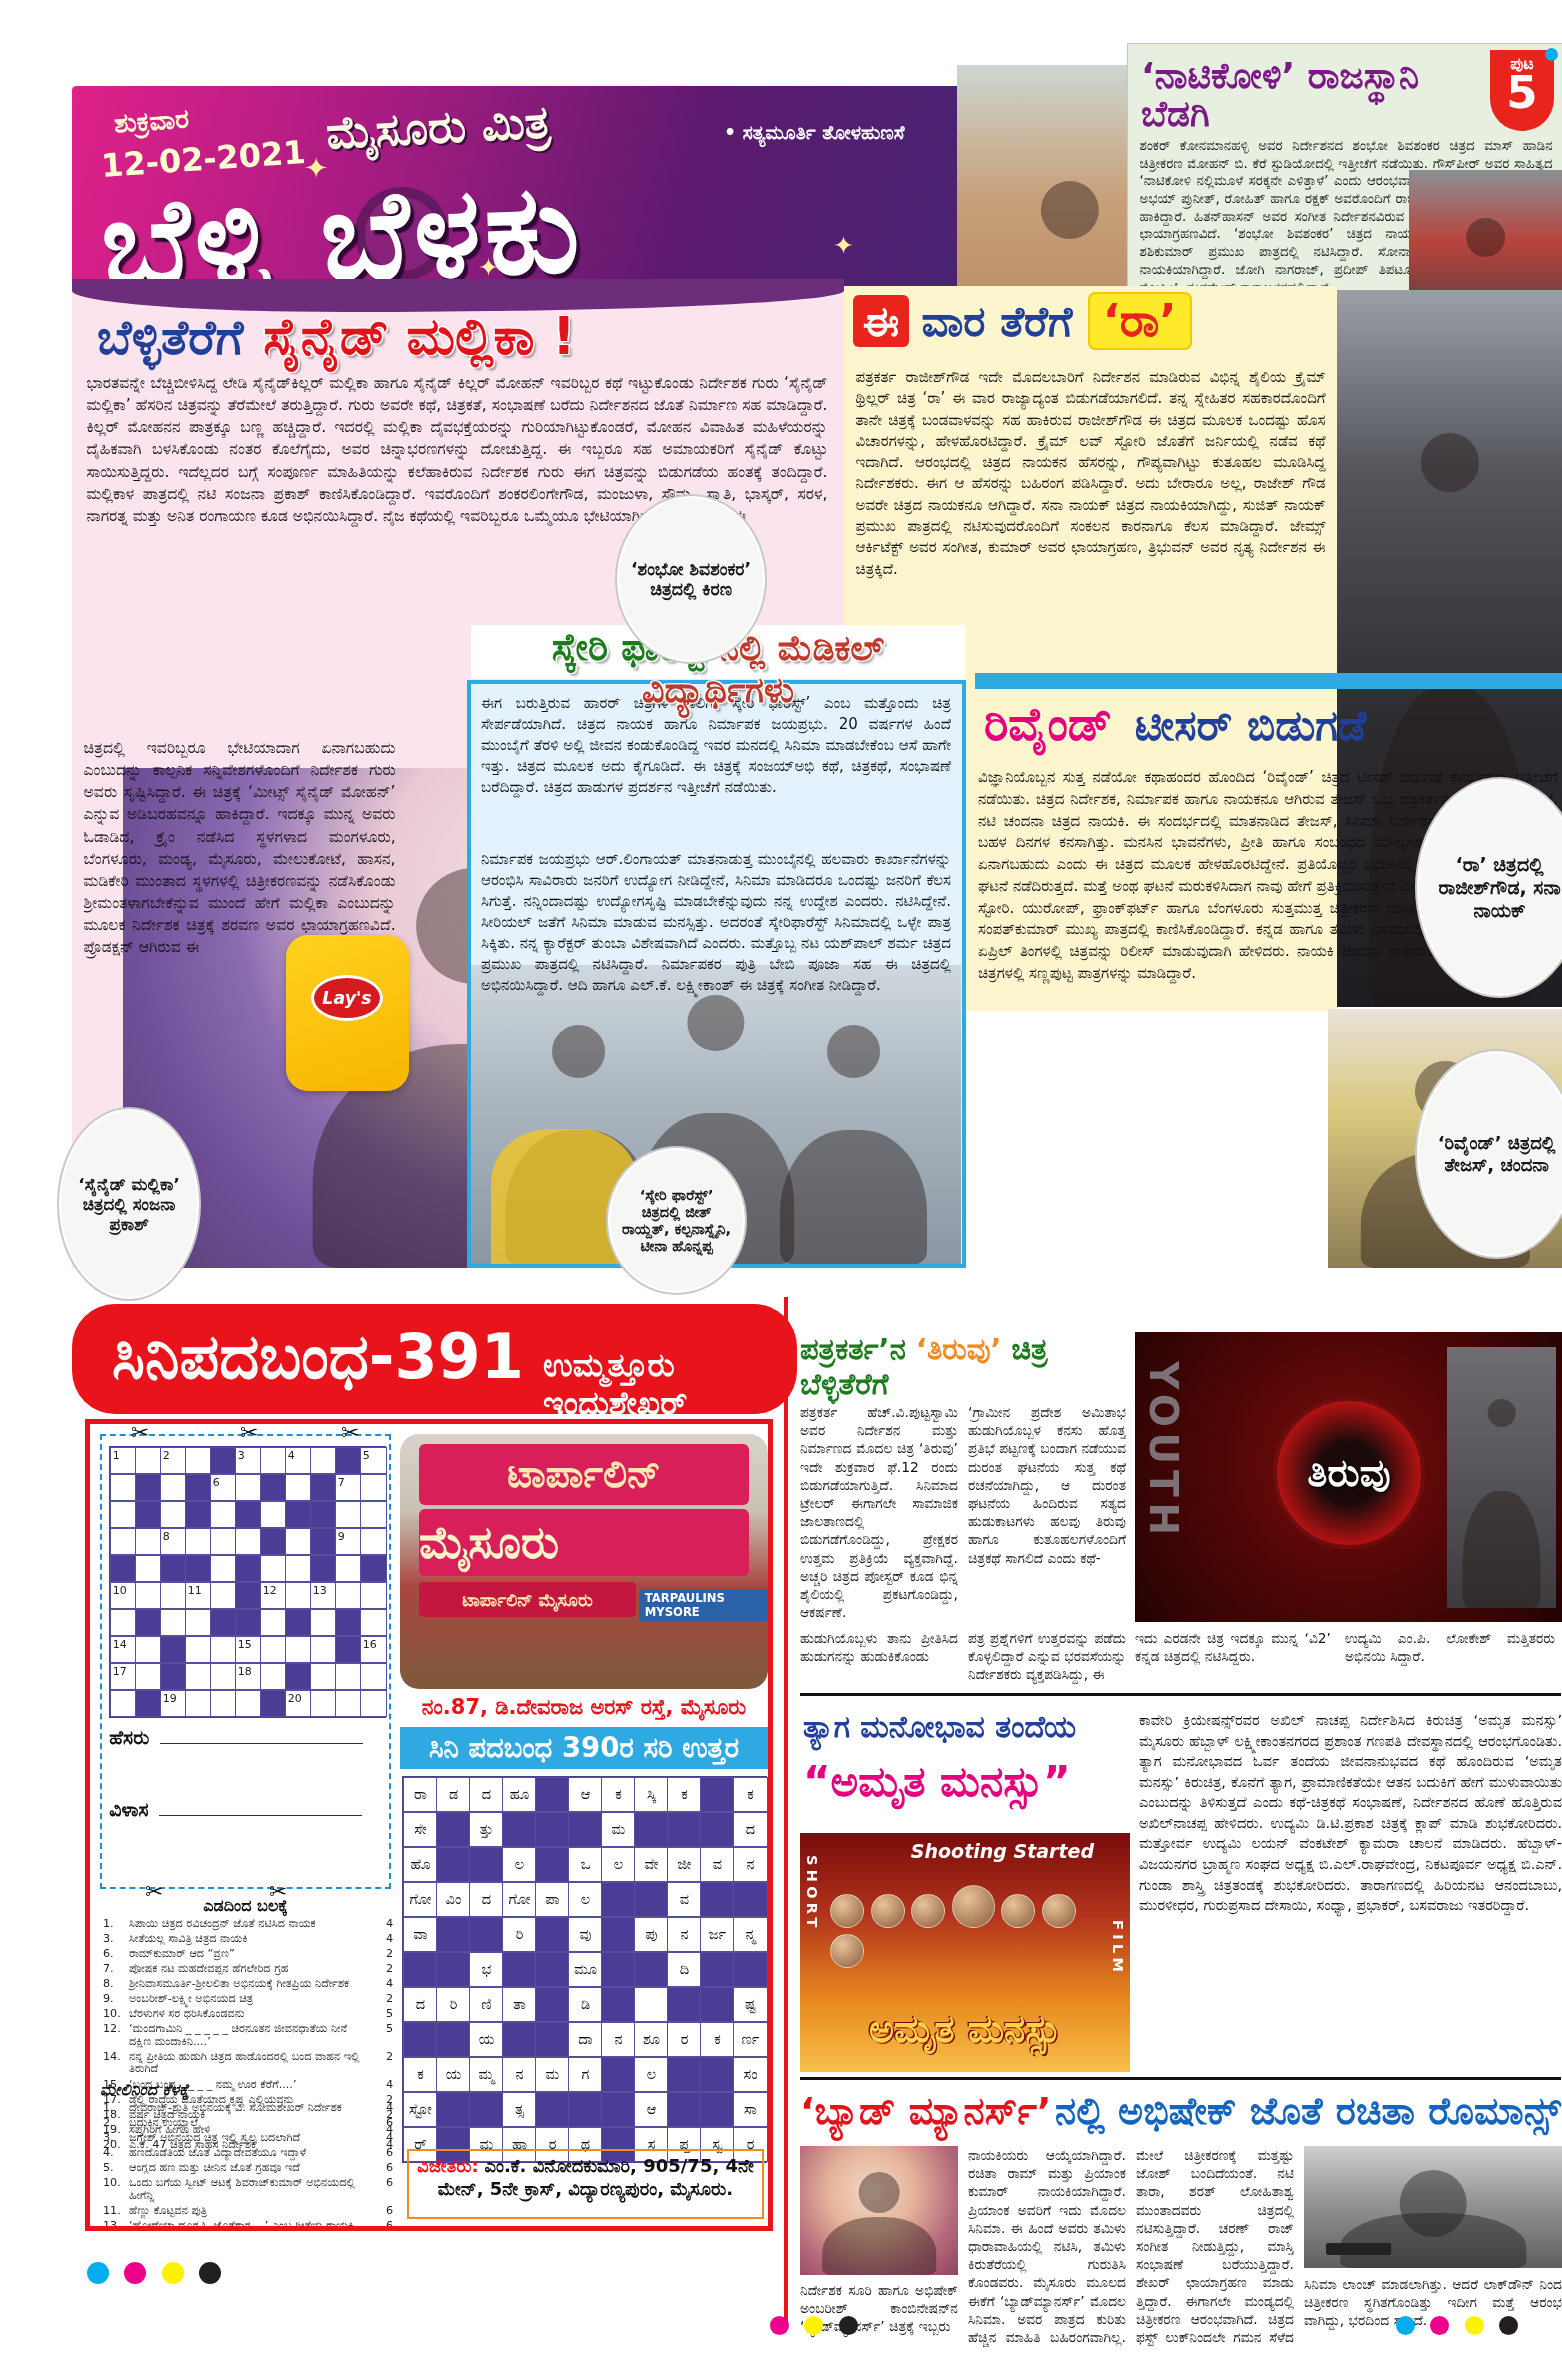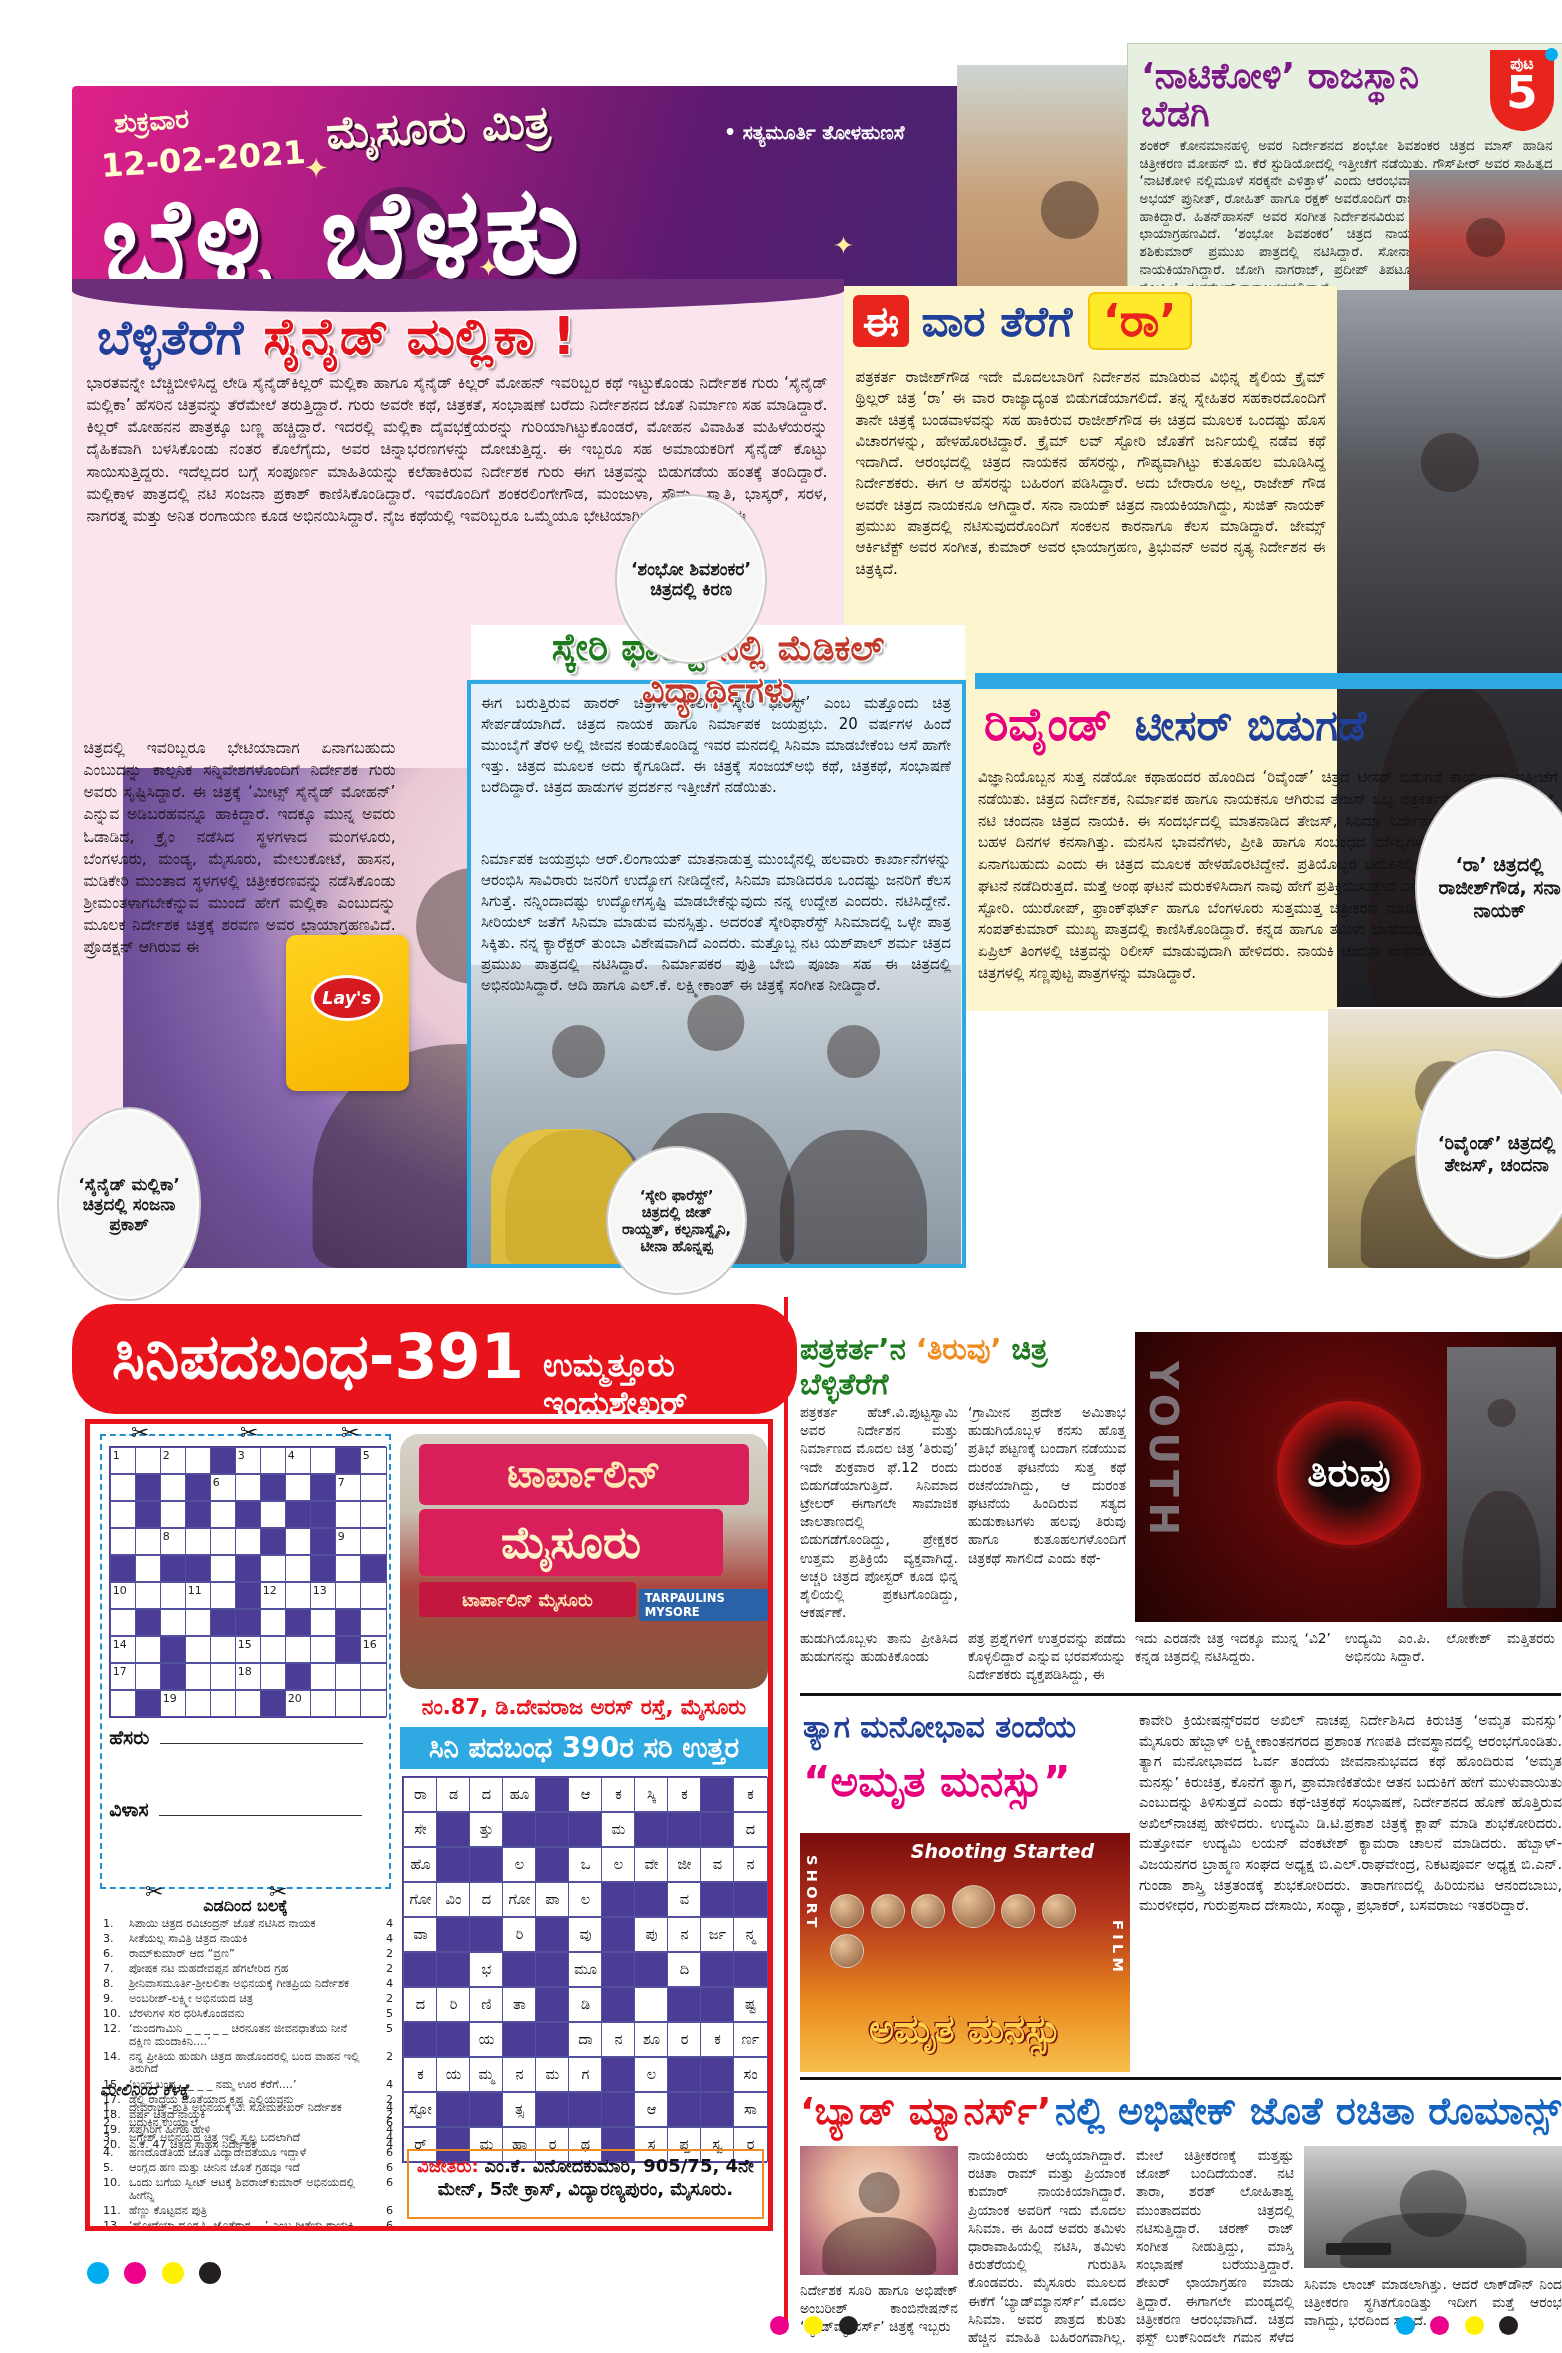--- a/index.html
+++ b/index.html
@@ -106,21 +106,21 @@
     <div class="abs j" style="left:14.5px;top:93px;width:741px;height:362px;font-size:15.6px;line-height:1.42;z-index:3;">ಭಾರತವನ್ನೇ ಬೆಚ್ಚಿಬೀಳಿಸಿದ್ದ ಲೇಡಿ ಸೈನೈಡ್‌ಕಿಲ್ಲರ್ ಮಲ್ಲಿಕಾ ಹಾಗೂ ಸೈನೈಡ್ ಕಿಲ್ಲರ್ ಮೋಹನ್ ಇವರಿಬ್ಬರ ಕಥೆ ಇಟ್ಟುಕೊಂಡು ನಿರ್ದೇಶಕ ಗುರು ‘ಸೈನೈಡ್ ಮಲ್ಲಿಕಾ’ ಹೆಸರಿನ ಚಿತ್ರವನ್ನು ತೆರೆಮೇಲೆ ತರುತ್ತಿದ್ದಾರೆ. ಗುರು ಅವರೇ ಕಥೆ, ಚಿತ್ರಕತೆ, ಸಂಭಾಷಣೆ ಬರೆದು ನಿರ್ದೇಶನದ ಜೊತೆ ನಿರ್ಮಾಣ ಸಹ ಮಾಡಿದ್ದಾರೆ. ಕಿಲ್ಲರ್ ಮೋಹನನ ಪಾತ್ರಕ್ಕೂ ಬಣ್ಣ ಹಚ್ಚಿದ್ದಾರೆ. ಇದರಲ್ಲಿ ಮಲ್ಲಿಕಾ ದೈವಭಕ್ತೆಯರನ್ನು ಗುರಿಯಾಗಿಟ್ಟುಕೊಂಡರೆ, ಮೋಹನ ವಿವಾಹಿತ ಮಹಿಳೆಯರನ್ನು ದೈಹಿಕವಾಗಿ ಬಳಸಿಕೊಂಡು ನಂತರ ಕೊಲೆಗೈದು, ಅವರ ಚಿನ್ನಾಭರಣಗಳನ್ನು ದೋಚುತ್ತಿದ್ದ. ಈ ಇಬ್ಬರೂ ಸಹ ಅಮಾಯಕರಿಗೆ ಸೈನೈಡ್ ಕೊಟ್ಟು ಸಾಯಿಸುತ್ತಿದ್ದರು. ಇದೆಲ್ಲದರ ಬಗ್ಗೆ ಸಂಪೂರ್ಣ ಮಾಹಿತಿಯನ್ನು ಕಲೆಹಾಕಿರುವ ನಿರ್ದೇಶಕ ಗುರು ಈಗ ಚಿತ್ರವನ್ನು ಬಿಡುಗಡೆಯ ಹಂತಕ್ಕೆ ತಂದಿದ್ದಾರೆ. ಮಲ್ಲಿಕಾಳ ಪಾತ್ರದಲ್ಲಿ ನಟಿ ಸಂಜನಾ ಪ್ರಕಾಶ್ ಕಾಣಿಸಿಕೊಂಡಿದ್ದಾರೆ. ಇವರೊಂದಿಗೆ ಶಂಕರಲಿಂಗೇಗೌಡ, ಮಂಜುಳಾ, ಸೌಮ್ಯ, ಸ್ವಾತಿ, ಭಾಸ್ಕರ್, ಸರಳ, ನಾಗರತ್ನ ಮತ್ತು ಅನಿತ ರಂಗಾಯಣ ಕೂಡ ಅಭಿನಯಿಸಿದ್ದಾರೆ. ನೈಜ ಕಥೆಯಲ್ಲಿ ಇವರಿಬ್ಬರೂ ಒಮ್ಮೆಯೂ ಭೇಟಿಯಾಗಿರುವುದಿಲ್ಲ. ಆದರೆ ಈ</div>
     <div class="abs j" style="left:11.6px;top:458px;width:312px;height:406px;font-size:15.6px;line-height:1.42;z-index:3;">ಚಿತ್ರದಲ್ಲಿ ಇವರಿಬ್ಬರೂ ಭೇಟಿಯಾದಾಗ ಏನಾಗಬಹುದು ಎಂಬುದನ್ನು ಕಾಲ್ಪನಿಕ ಸನ್ನಿವೇಶಗಳೊಂದಿಗೆ ನಿರ್ದೇಶಕ ಗುರು ಅವರು ಸೃಷ್ಟಿಸಿದ್ದಾರೆ. ಈ ಚಿತ್ರಕ್ಕೆ ‘ಮೀಟ್ಸ್ ಸೈನೈಡ್ ಮೋಹನ್’ ಎನ್ನುವ ಅಡಿಬರಹವನ್ನೂ ಹಾಕಿದ್ದಾರೆ. ಇದಕ್ಕೂ ಮುನ್ನ ಅವರು ಓಡಾಡಿದ, ಕ್ರೈಂ ನಡೆಸಿದ ಸ್ಥಳಗಳಾದ ಮಂಗಳೂರು, ಬೆಂಗಳೂರು, ಮಂಡ್ಯ, ಮೈಸೂರು, ಮೇಲುಕೋಟೆ, ಹಾಸನ, ಮಡಿಕೇರಿ ಮುಂತಾದ ಸ್ಥಳಗಳಲ್ಲಿ ಚಿತ್ರೀಕರಣವನ್ನು ನಡೆಸಿಕೊಂಡು ಶ್ರೀಮಂತಳಾಗಬೇಕೆನ್ನುವ ಮುಂದೆ ಹೇಗೆ ಮಲ್ಲಿಕಾ ಎಂಬುದನ್ನು ಮೂಲಕ ನಿರ್ದೇಶಕ ಚಿತ್ರಕ್ಕೆ ಶರವಣ ಅವರ ಛಾಯಾಗ್ರಹಣವಿದೆ. ಪ್ರೊಡಕ್ಷನ್ ಆಗಿರುವ ಈ</div>
     <div class="abs j" style="left:555px;top:458px;width:207px;height:391px;font-size:15.6px;line-height:1.42;z-index:3;">ಬಂದಿದ್ದಾರೆ. ಜೀವನದಲ್ಲಿ ದಿಢೀರ್ ಆಸೆ ಇಟ್ಟುಕೊಂಡಿದ್ದ ಕೆಂಪಮ್ಮ ಆಗಿ ಪರಿವರ್ತನೆಯಾದಳು ರೋಚಕವಾಗಿ ಈ ಚಿತ್ರದ ಗುರು ಹೇಳುತ್ತಾ ಹೋಗಿದ್ದಾರೆ. ಸಂಗೀತ, ಶಂಕರ್ ಅವರ ಎಂಟರ್‌ಟೈನ್ಮೆಂಟ್ ಗುರು ಮೂಲಕ ನಿರ್ಮಾಣ ಚಿತ್ರಕ್ಕೆ ಬಲರಾಂ ಬೈಸಾನಿ ಸಹನಿರ್ಮಾಪಕ ರಾಗಿದ್ದಾರೆ.</div>
 
     <div class="photo" style="left:51px;top:489px;width:703px;height:500px;z-index:1;
                 background:radial-gradient(circle at 60% 25%,#f6dfe5 0%,#e9c9d4 30%,#8a6ab0 55%,#6e4e96 75%,#574076 100%);">
       <div class="sil" style="width:46%;"></div>
     </div>
 
     <div class="abs" style="left:214px;top:656px;width:123px;height:156px;background:linear-gradient(160deg,#ffd21f,#f7b500);
-                border-radius:10px;z-index:4;box-shadow:0 2.9px 7.2px rgba(0,0,0,.25);">
+                border-radius:22px;z-index:4;box-shadow:0 2.9px 7.2px rgba(0,0,0,.25);">
       <div class="abs" style="left:25px;top:40px;width:72px;height:46px;background:#d71920;border-radius:50%;
                   border:3.6px solid #fff;display:flex;align-items:center;justify-content:center;">
         <span class="b" style="color:#fff;font-size:17.4px;font-style:italic;">Lay's</span>
       </div>
     </div>
   </div>
   <div class="bubble" style="left:57px;top:1107px;width:117px;height:167px;font-size:16.7px;">
     <span>‘ಸೈನೈಡ್ ಮಲ್ಲಿಕಾ’ ಚಿತ್ರದಲ್ಲಿ ಸಂಜನಾ ಪ್ರಕಾಶ್</span>
   </div>
 
@@ -449,22 +449,22 @@
           <span class="cc">6</span>
         </div>
       </div>
 
     <div class="photo" style="left:310px;top:10px;width:368px;height:255px;
                 background:linear-gradient(180deg,#d8d2c8 0%,#c9c2b4 30%,#a9473f 60%,#7e5a3d 100%);border-radius:19px;">
       <div class="abs" style="left:19px;top:10px;width:330px;height:61px;background:#d81f5a;border-radius:5.8px;
                   display:flex;align-items:center;justify-content:center;">
         <span class="b" style="font-size:38px;color:#ffe9b0;">ಟಾರ್ಪಾಲಿನ್</span>
       </div>
-      <div class="abs" style="left:19px;top:75px;width:304px;height:67px;background:#d81f5a;border-radius:5.8px;
-                  display:flex;align-items:center;justify-content:center;">
+      <div class="abs" style="left:19px;top:75px;width:330px;height:67px;background:#d81f5a;border-radius:5.8px;
+                  display:flex;align-items:center;">
         <span class="b" style="font-size:45px;color:#fff4c8;">ಮೈಸೂರು</span>
       </div>
       <div class="abs" style="left:19px;top:148px;width:217px;height:35px;background:#c4173f;border-radius:4.3px;
                   display:flex;align-items:center;justify-content:center;">
         <span class="b" style="font-size:17.4px;color:#ffe9b0;">ಟಾರ್ಪಾಲಿನ್ ಮೈಸೂರು</span>
       </div>
       <div class="abs b" style="left:239px;top:155px;font-size:11.6px;color:#fff;background:#2a62a8;padding:2.2px 5.8px;border-radius:2.9px;">TARPAULINS MYSORE</div>
     </div>
     <div class="abs b" style="left:310px;top:271px;width:368px;text-align:center;font-size:21px;color:#e8131b;">ನಂ.87, ಡಿ.ದೇವರಾಜ ಅರಸ್ ರಸ್ತೆ, ಮೈಸೂರು</div>
 

